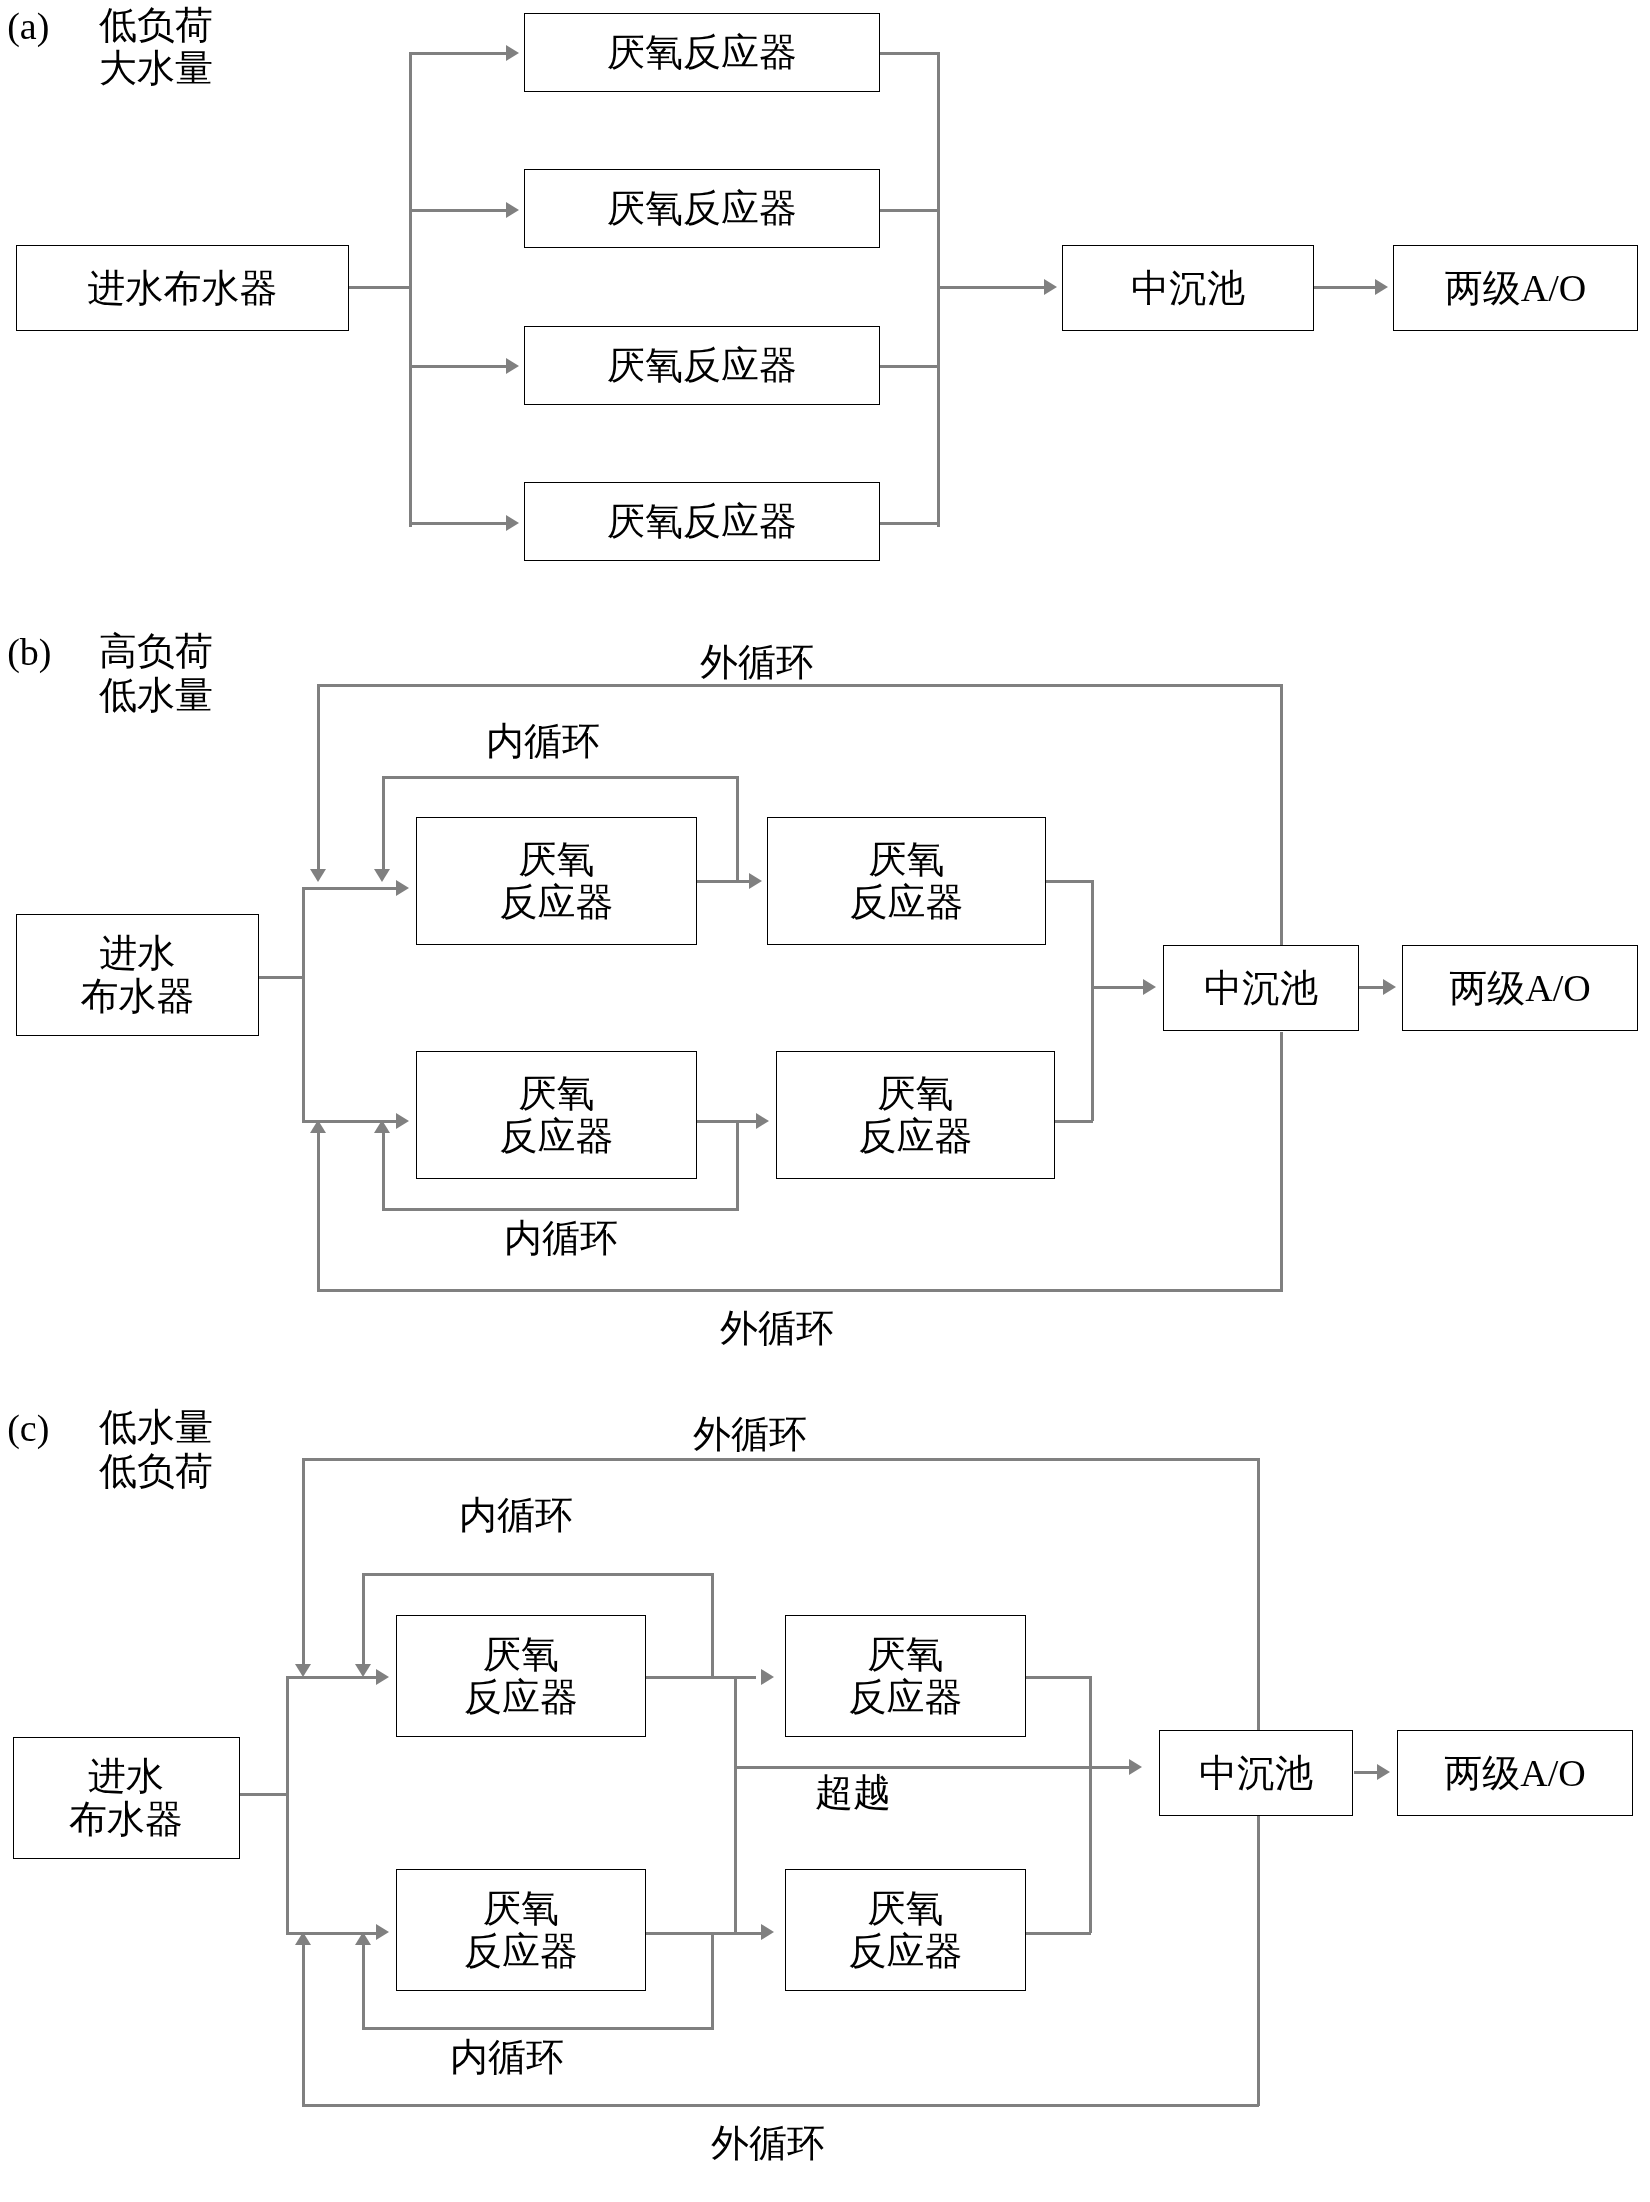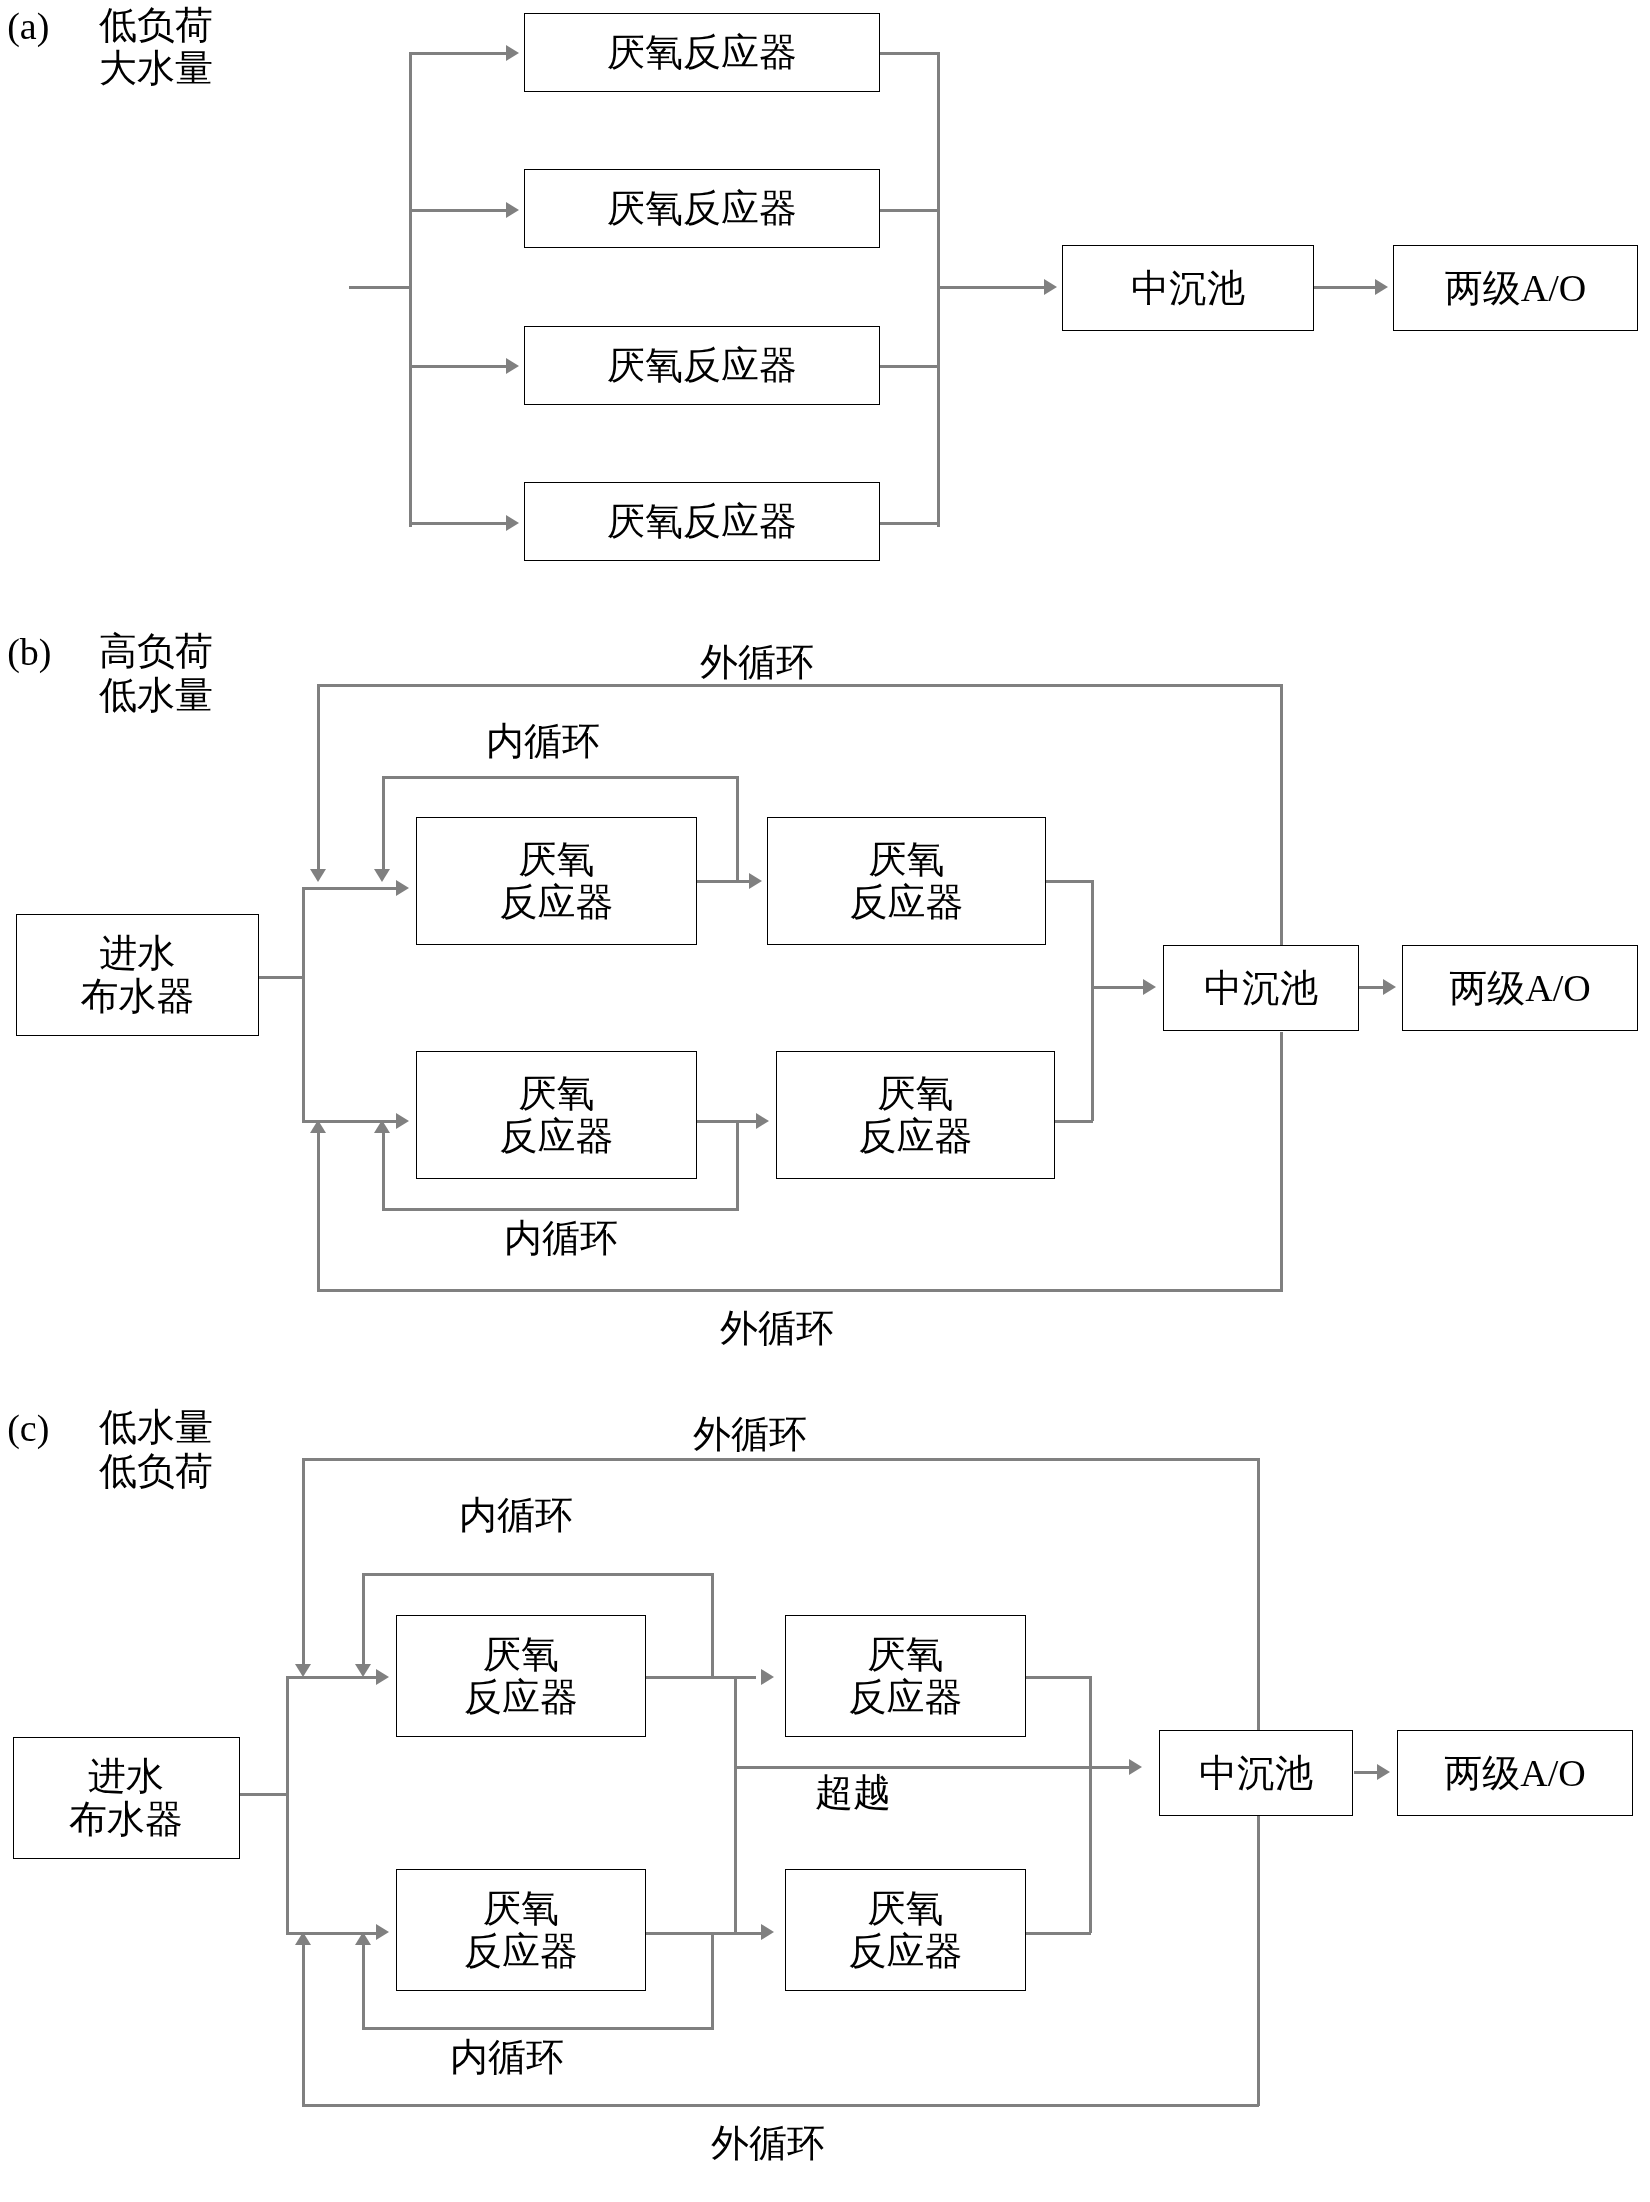--- a/index.html
+++ b/index.html
@@ -73,20 +73,21 @@
 </style>
 </head>
 <body>
 
 <div id="page">
 
   <div class="panel-tag fs42" style="left:7.2px; top:3.6px;">(a)</div>
   <div class="label fs42" style="left:99px; top:3.6px; text-align:center;">低负荷
 大水量</div>
 
+  <div class="box fs42" style="left:16px; top:245px; width:333px; height:86px;">进水布水器</div>
 
   <div class="box fs42" style="left:524px; top:12.6px;  width:356px; height:79px;">厌氧反应器</div>
   <div class="box fs42" style="left:524px; top:169px; width:356px; height:79px;">厌氧反应器</div>
   <div class="box fs42" style="left:524px; top:326px; width:356px; height:79px;">厌氧反应器</div>
   <div class="box fs42" style="left:524px; top:482px; width:356px; height:79px;">厌氧反应器</div>
 
   <div class="box fs42" style="left:1062px; top:245px; width:252px; height:86px;">中沉池</div>
   <div class="box fs42" style="left:1393px; top:245px; width:245px; height:86px;">两级A/O</div>
 
   <div class="ln h" style="left:349px; top:286px; width:61px;"></div>

